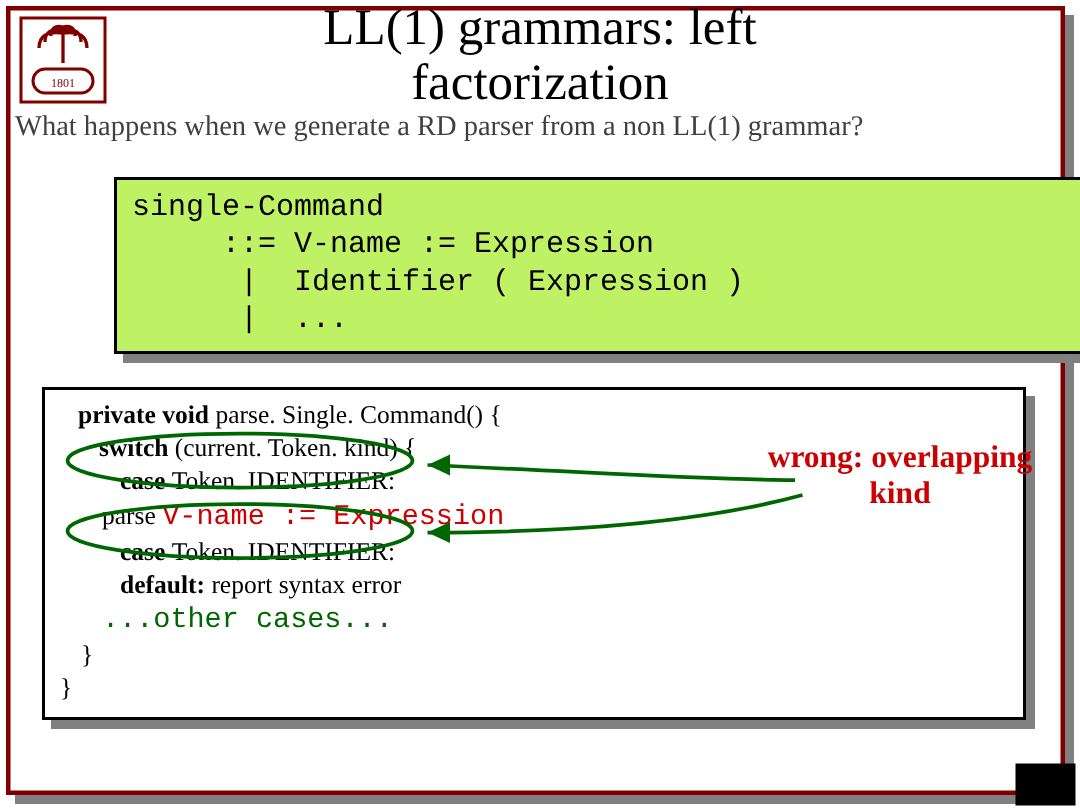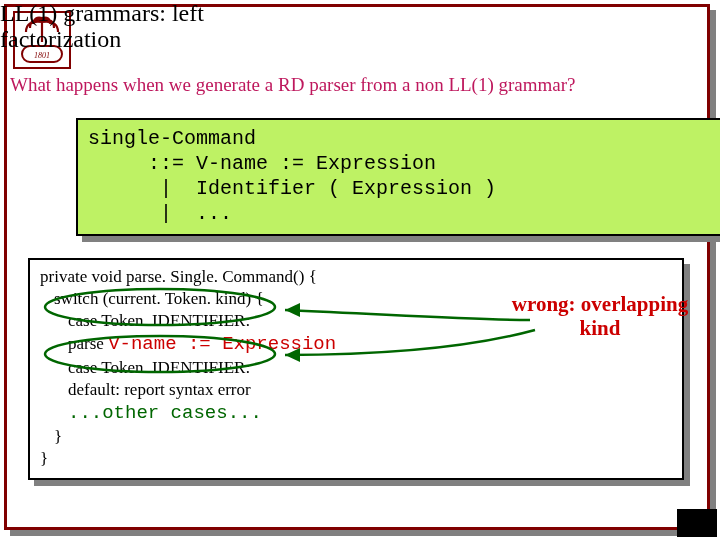--- a/index.html
+++ b/index.html
@@ -13,37 +13,37 @@
   }
   .border-frame {
     position: absolute;
     top: 4px; left: 4px; right: 10px; bottom: 10px;
     border: 3px solid #800000;
     box-shadow: 6px 6px 0 #808080;
   }
   .logo {
     position: absolute;
     top: 10px; left: 12px;
-    width: 60px; height: 60px; font-style: italic;
+    width: 60px; height: 60px;
   }
   .title {
     position: absolute;
     top: 0px; left: 0; right: 0;
-    text-align: left;
-    font-size: 24px;
+    text-align: center;
+    font-size: 34px;
     color: #000;
     line-height: 1.1;
   }
   .subtitle {
     position: absolute;
     top: 74px;
     left: 10px;
     right: 12px;
     font-size: 19px;
-    color: #be185d;
+    color: #404040;
     white-space: nowrap;
   }
   .grammar-box {
     position: absolute;
     top: 118px;
     left: 28px;
     width: 656px;
     background: #bef264;
     border: 2px solid #000;
     box-shadow: 6px 6px 0 #808080;
@@ -59,21 +59,21 @@
     top: 258px;
     left: 28px;
     width: 656px;
     background: #fff;
     border: 2px solid #000;
     box-shadow: 6px 6px 0 #808080;
     padding: 6px 10px 8px 10px;
     font-size: 17px;
     line-height: 1.3;
   }
-  .kw { font-weight: normal; }
+  .kw { font-weight: bold; margin-left: 12px; }
   .mono { font-family: "Courier New", monospace; font-size: 19px; }
   .ital { }
   .red { color: #cc0000; }
   .green-kw { color: #006600; }
   .callout {
     position: absolute;
     top: 292px;
     right: 30px;
     width: 180px;
     color: #cc0000;

